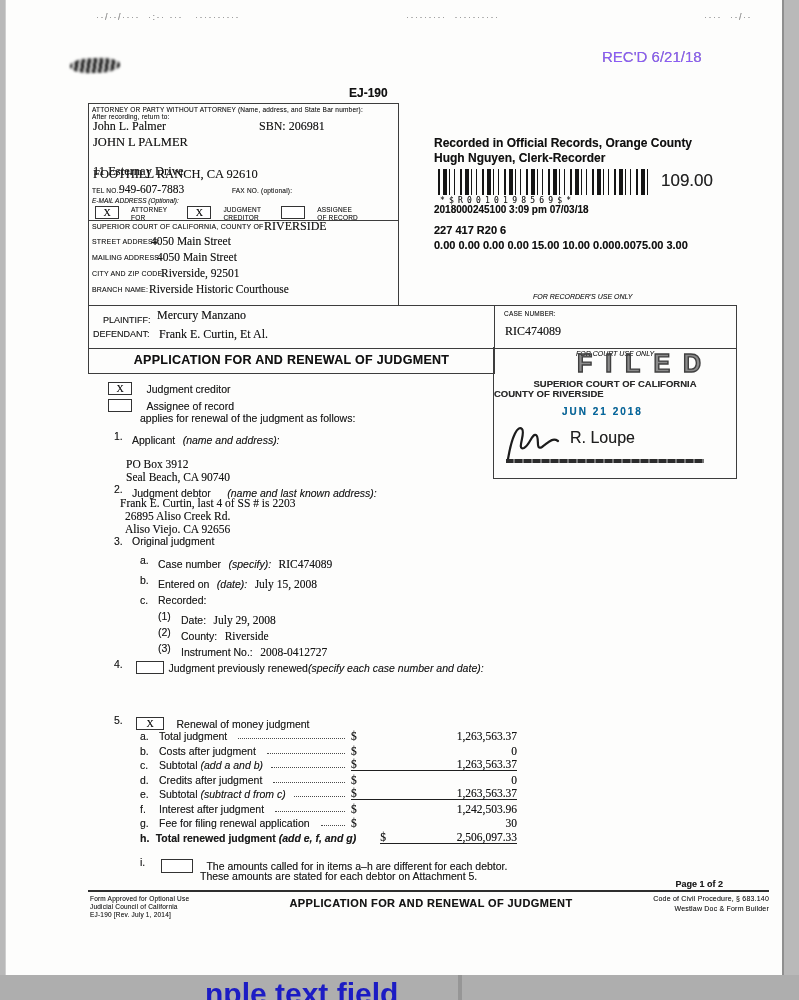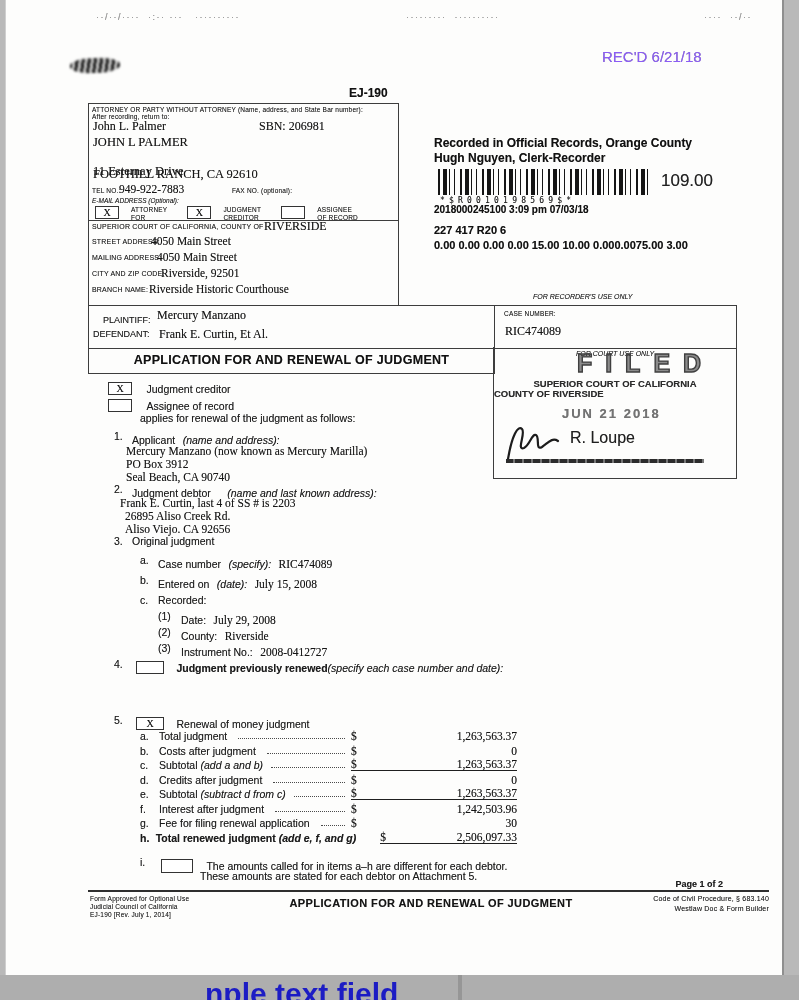--- a/index.html
+++ b/index.html
@@ -69,21 +69,21 @@
 
     <div class="box" style="left:82px;top:103px;width:309px;height:116px;">
       <div class="abs t" style="left:3px;top:2px;">ATTORNEY OR PARTY WITHOUT ATTORNEY (Name, address, and State Bar number):</div>
       <div class="abs t" style="left:3px;top:9px;">After recording, return to:</div>
       <div class="abs s" style="left:4px;top:15px;">John L. Palmer</div>
       <div class="abs s" style="left:170px;top:15px;">SBN: 206981</div>
       <div class="abs s" style="left:4px;top:31px;font-size:12.5px;">JOHN L PALMER</div>
       <div class="abs s" style="left:4px;top:60px;font-size:12.5px;">11 Esternay Drive</div>
       <div class="abs s" style="left:4px;top:63px;font-size:12.5px;">FOOTHILL RANCH, CA 92610</div>
       <div class="abs t" style="left:3px;top:83px;">TEL NO.:</div>
-      <div class="abs s2" style="left:30px;top:78px;">949-922-7883</div>
+      <div class="abs s2" style="left:30px;top:78px;">949-607-7883</div>
       <div class="abs t" style="left:143px;top:83px;">FAX NO. (optional):</div>
       <div class="abs ti" style="left:3px;top:93px;">E-MAIL ADDRESS (Optional):</div>
 
       <div class="abs" style="left:6px;top:102px;display:flex;gap:12px;">
         <span class="cb">X</span>
         <span class="t" style="margin-right:8px;"><span>ATTORNEY</span><br>
           <span>FOR</span></span>
         <span class="cb">X</span>
         <span class="t" style="margin-right:8px;"><span>JUDGMENT</span><br>
           <span>CREDITOR</span></span>
@@ -128,21 +128,21 @@
 
     <div class="box" style="left:82px;top:347px;width:405px;height:26px;border-top:none;">
       <div class="abs b" style="left:0;top:6px;width:100%;text-align:center;font-size:12.5px;color:#111;letter-spacing:.3px;">APPLICATION FOR AND RENEWAL OF JUDGMENT</div>
     </div>
 
     <div class="box" style="left:487px;top:347px;width:242px;height:131px;border-top:none;">
       <div class="abs ti" style="left:0;top:3px;width:100%;text-align:center;font-size:7px;">FOR COURT USE ONLY</div>
       <div class="abs filed" style="left:0;top:2px;width:100%;text-align:center;text-indent:13px;padding-left:24px;">FILED</div>
       <div class="abs b" style="left:0;top:31px;width:100%;text-align:center;font-size:9.5px;color:#2b2b2b;">SUPERIOR COURT OF CALIFORNIA</div>
       <div class="abs b" style="left:0;top:41px;width:100%;text-align:left;font-size:9.5px;color:#2b2b2b;">COUNTY OF RIVERSIDE</div>
-      <div class="abs b" style="left:68px;top:59px;font-size:13px;color:#737373;letter-spacing:2px;">JUN 21 2018</div>
+      <div class="abs b" style="left:68px;top:59px;font-size:10px;color:#0369a1;letter-spacing:2px;">JUN 21 2018</div>
       <svg class="sig" style="left:8px;top:74px;" width="62" height="42" viewBox="0 0 62 42">
         <path d="M6 38 C10 14, 16 4, 20 8 C24 12, 14 30, 22 27 C28 24, 30 12, 34 14 C38 16, 33 30, 40 26 C46 22, 50 16, 56 20" fill="none" stroke="#1c1c1c" stroke-width="2.2" stroke-linecap="round"></path>
       </svg>
       <div class="abs" style="left:76px;top:82px;font:16px 'Liberation Sans',sans-serif;color:#1f1f1f;">R. Loupe</div>
       <div class="abs stamp-dash" style="left:12px;top:112px;width:198px;"></div>
     </div>
 
     <div class="abs" style="left:102px;top:379px;">
       <span class="cb">X</span>
       <span class="f" style="margin-left:10px;">Judgment creditor</span>
@@ -151,21 +151,20 @@
       <span class="cb"></span>
       <span class="f" style="margin-left:10px;">Assignee of record</span>
     </div>
     <div class="abs f" style="left:134px;top:412px;">applies for renewal of the judgment as follows:</div>
 
     <div class="abs f" style="left:108px;top:430px;">1.</div>
     <div class="abs" style="left:126px;top:430px;">
       <span class="f">Applicant</span>
       <span class="f it" style="margin-left:3px;">(name and address):</span>
     </div>
-    <div class="abs s2" style="left:120px;top:444px;">Mercury Manzano (now known as Mercury Marilla)</div>
     <div class="abs s2" style="left:120px;top:457px;">PO Box 3912</div>
     <div class="abs s2" style="left:120px;top:470px;">Seal Beach, CA 90740</div>
 
     <div class="abs f" style="left:108px;top:483px;">2.</div>
     <div class="abs" style="left:126px;top:483px;">
       <span class="f">Judgment debtor</span>
       <span class="f it" style="margin-left:12px;text-align:center;">(name and last known address):</span>
     </div>
     <div class="abs s2" style="left:114px;top:496px;">Frank E. Curtin, last 4 of SS # is 2203</div>
     <div class="abs s2" style="left:119px;top:509px;">26895 Aliso Creek Rd.</div>
@@ -201,21 +200,21 @@
     </div>
     <div class="abs f" style="left:152px;top:642px;">(3)</div>
     <div class="abs" style="left:175px;top:642px;">
       <span class="f">Instrument No.:</span>
       <span class="s2" style="margin-left:3px;">2008-0412727</span>
     </div>
 
     <div class="abs f" style="left:108px;top:658px;">4.</div>
     <div class="abs" style="left:130px;top:658px;">
       <span class="cb" style="width:26px;"></span>
-      <span class="f" style="margin-left:8px;font-weight:bold;">Judgment previously renewed</span><span class="f it">(specify each case number and date):</span>
+      <span class="f" style="margin-left:0;">Judgment previously renewed</span><span class="f it">(specify each case number and date):</span>
     </div>
 
     <div class="abs f" style="left:108px;top:714px;">5.</div>
     <div class="abs" style="left:130px;top:714px;">
       <span class="cb" style="width:26px;">X</span>
       <span class="f" style="margin-left:8px;">Renewal of money judgment</span>
     </div>
 
     <div class="abs" style="left:134px;top:728px;width:377px;">
       <div class="mrow">

